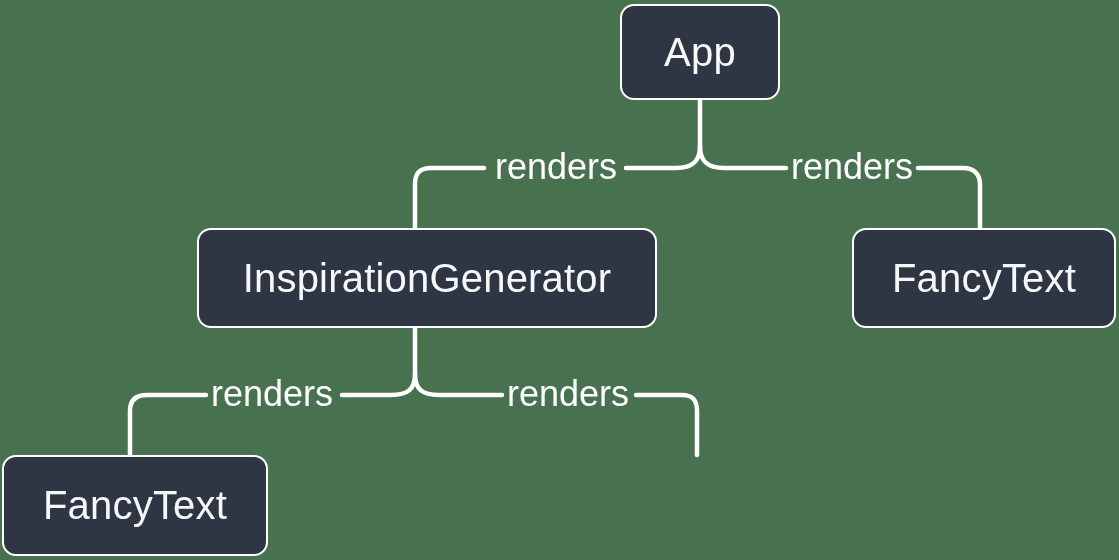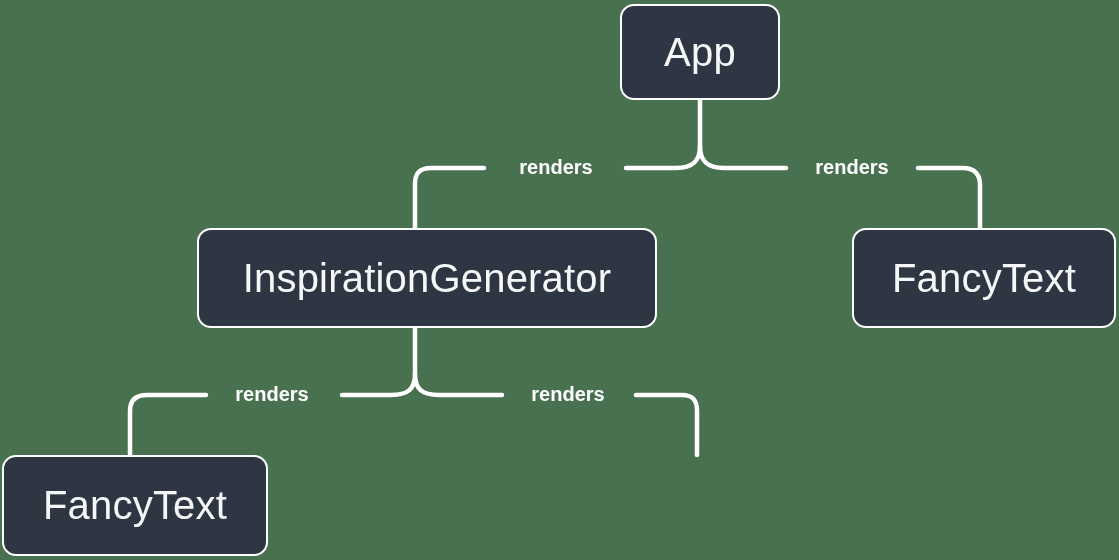--- a/index.html
+++ b/index.html
@@ -44,22 +44,22 @@
   }
   .node-app            { left: 620px; top: 4px;   width: 160px; height: 96px;  }
   .node-inspiration    { left: 197px; top: 228px; width: 460px; height: 100px; }
   .node-fancy-top      { left: 852px; top: 228px; width: 264px; height: 100px; }
   .node-fancy-bottom   { left: 2px;   top: 455px; width: 266px; height: 101px; }
   .node-copyright      { left: 567px; top: 455px; width: 266px; height: 101px; }
   .edge-label {
     position: absolute;
     transform: translate(-50%, -50%);
     color: var(--edge-label-text, #ffffff);
-    font-size: 20px;
-    font-weight: 700;
+    font-size: 36px;
+    font-weight: 400;
     white-space: nowrap;
   }
   .lbl-app-ig  { left: 556px; top: 167px; }
   .lbl-app-ft  { left: 852px; top: 167px; }
   .lbl-ig-ft   { left: 272px; top: 394px; }
   .lbl-ig-cr   { left: 568px; top: 394px; }
 </style>
 </head>
 <body>
 

